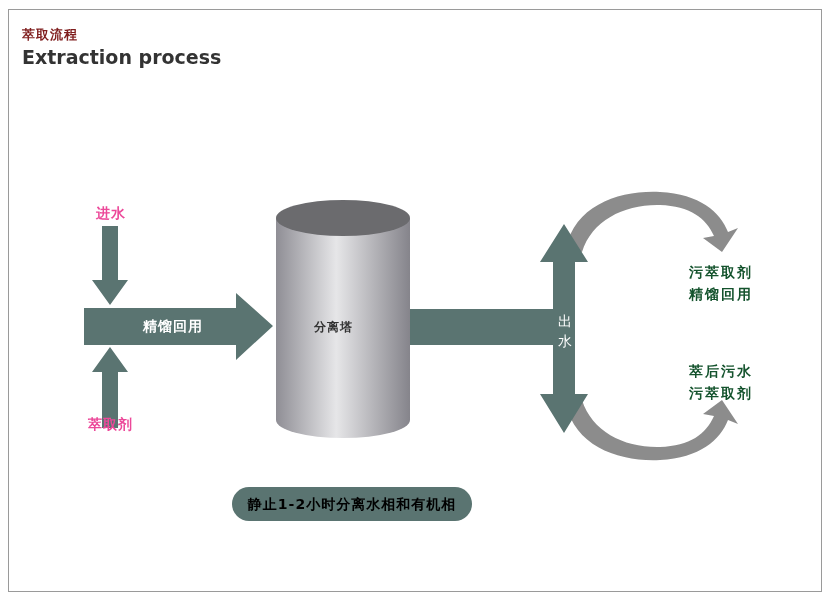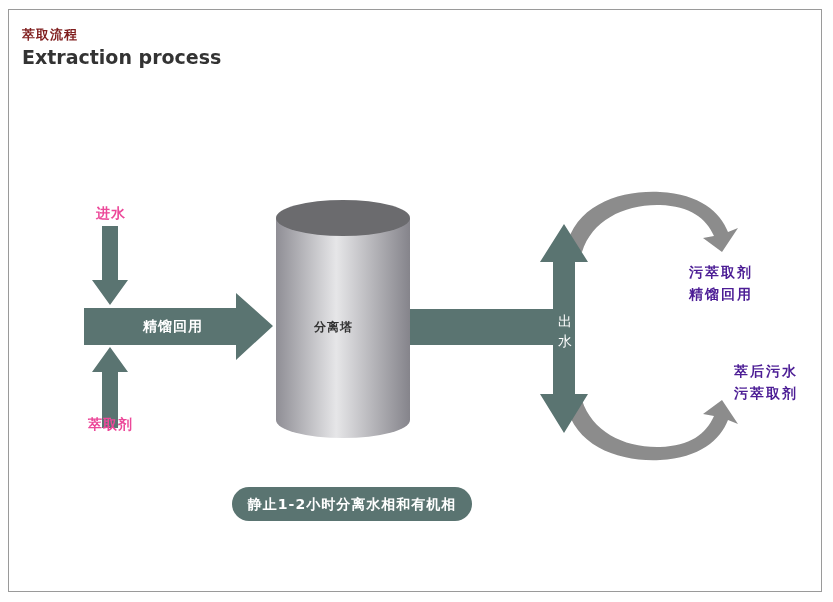--- a/index.html
+++ b/index.html
@@ -8,22 +8,22 @@
   .frame { position:absolute; left:8px; top:9px; width:814px; height:583px;
            border:1px solid #9a9a9a; box-sizing:border-box; background:#fff; }
   .title-cn { position:absolute; left:22px; top:26px; font-size:13px; font-weight:bold; color:#7f1d1d; letter-spacing:1px; }
   .title-en { position:absolute; left:22px; top:46px; font-size:19px; font-weight:bold; color:#333; }
   svg.diagram { position:absolute; left:0; top:0; }
   .lbl { position:absolute; font-size:14px; color:#ec4899; font-weight:bold; letter-spacing:1px; white-space:nowrap; }
   .lbl-white { position:absolute; font-size:14px; color:#fff; font-weight:bold; letter-spacing:1px; white-space:nowrap; }
   .tower-lbl { position:absolute; left:314px; top:319px; font-size:12px; font-weight:bold; color:#333; letter-spacing:1px; }
   .vert { position:absolute; left:557px; top:311px; width:16px; font-size:14px; color:#fff; line-height:20px; text-align:center; }
   .pill { position:absolute; left:232px; top:487px; width:240px; height:34px; border-radius:17px; background:#5a7471;
-          color:#ffffff; font-size:14px; font-weight:bold; line-height:34px; text-align:center; letter-spacing:1px; }
-  .right-lbl { position:absolute; font-size:14px; color:#4c1d95; font-weight:bold; line-height:22px; letter-spacing:2px; }
+          color:#000000; font-size:14px; font-weight:bold; line-height:34px; text-align:center; letter-spacing:1px; }
+  .right-lbl { position:absolute; font-size:14px; color:#14532d; font-weight:bold; line-height:22px; letter-spacing:2px; }
 </style>
 </head>
 <body>
 
 <div class="frame"></div>
 
 <div class="title-cn">萃取流程</div>
 <div class="title-en">Extraction process</div>
 
 <svg class="diagram" width="833" height="602" viewBox="0 0 833 602">
@@ -62,18 +62,18 @@
 
 <div class="vert">
   <div>出</div>
   <div>水</div>
 </div>
 
 <div class="right-lbl" style="left:689px;top:261px;">
   <div>污萃取剂</div>
   <div>精馏回用</div>
 </div>
-<div class="right-lbl" style="left:689px;top:360px;margin-left:45px;">
+<div class="right-lbl" style="left:689px;top:360px;">
   <div>萃后污水</div>
   <div>污萃取剂</div>
 </div>
 
 <div class="pill">静止1-2小时分离水相和有机相</div>
 
 </body></html>

